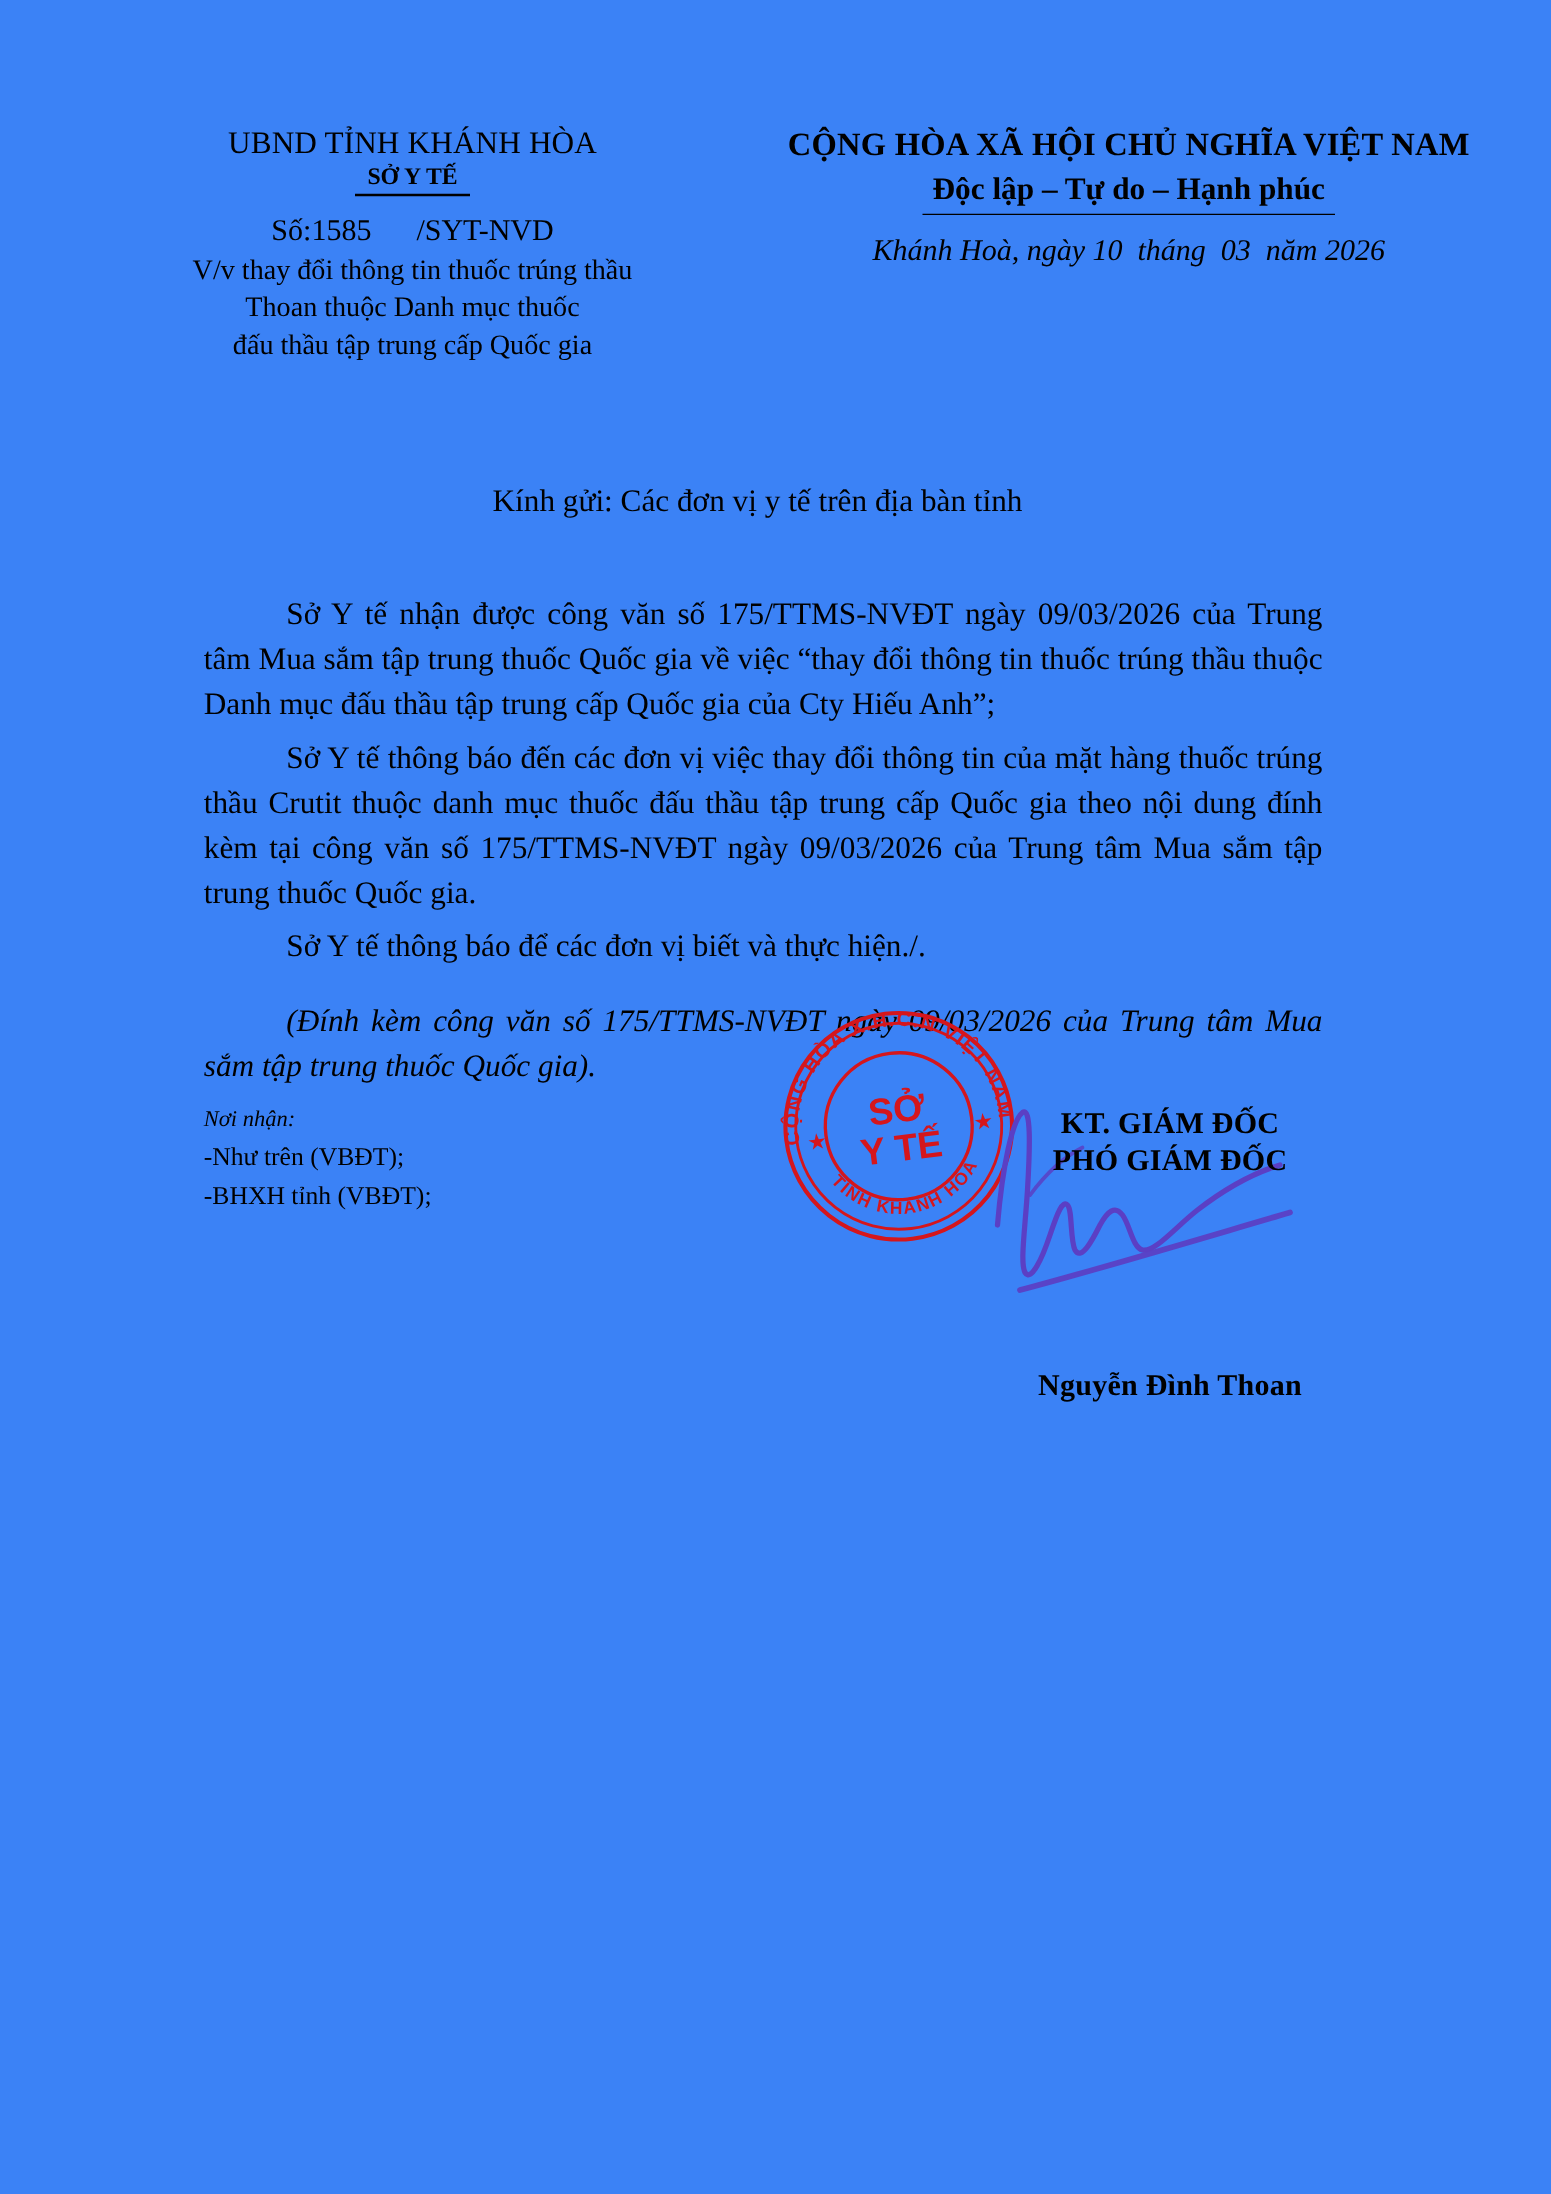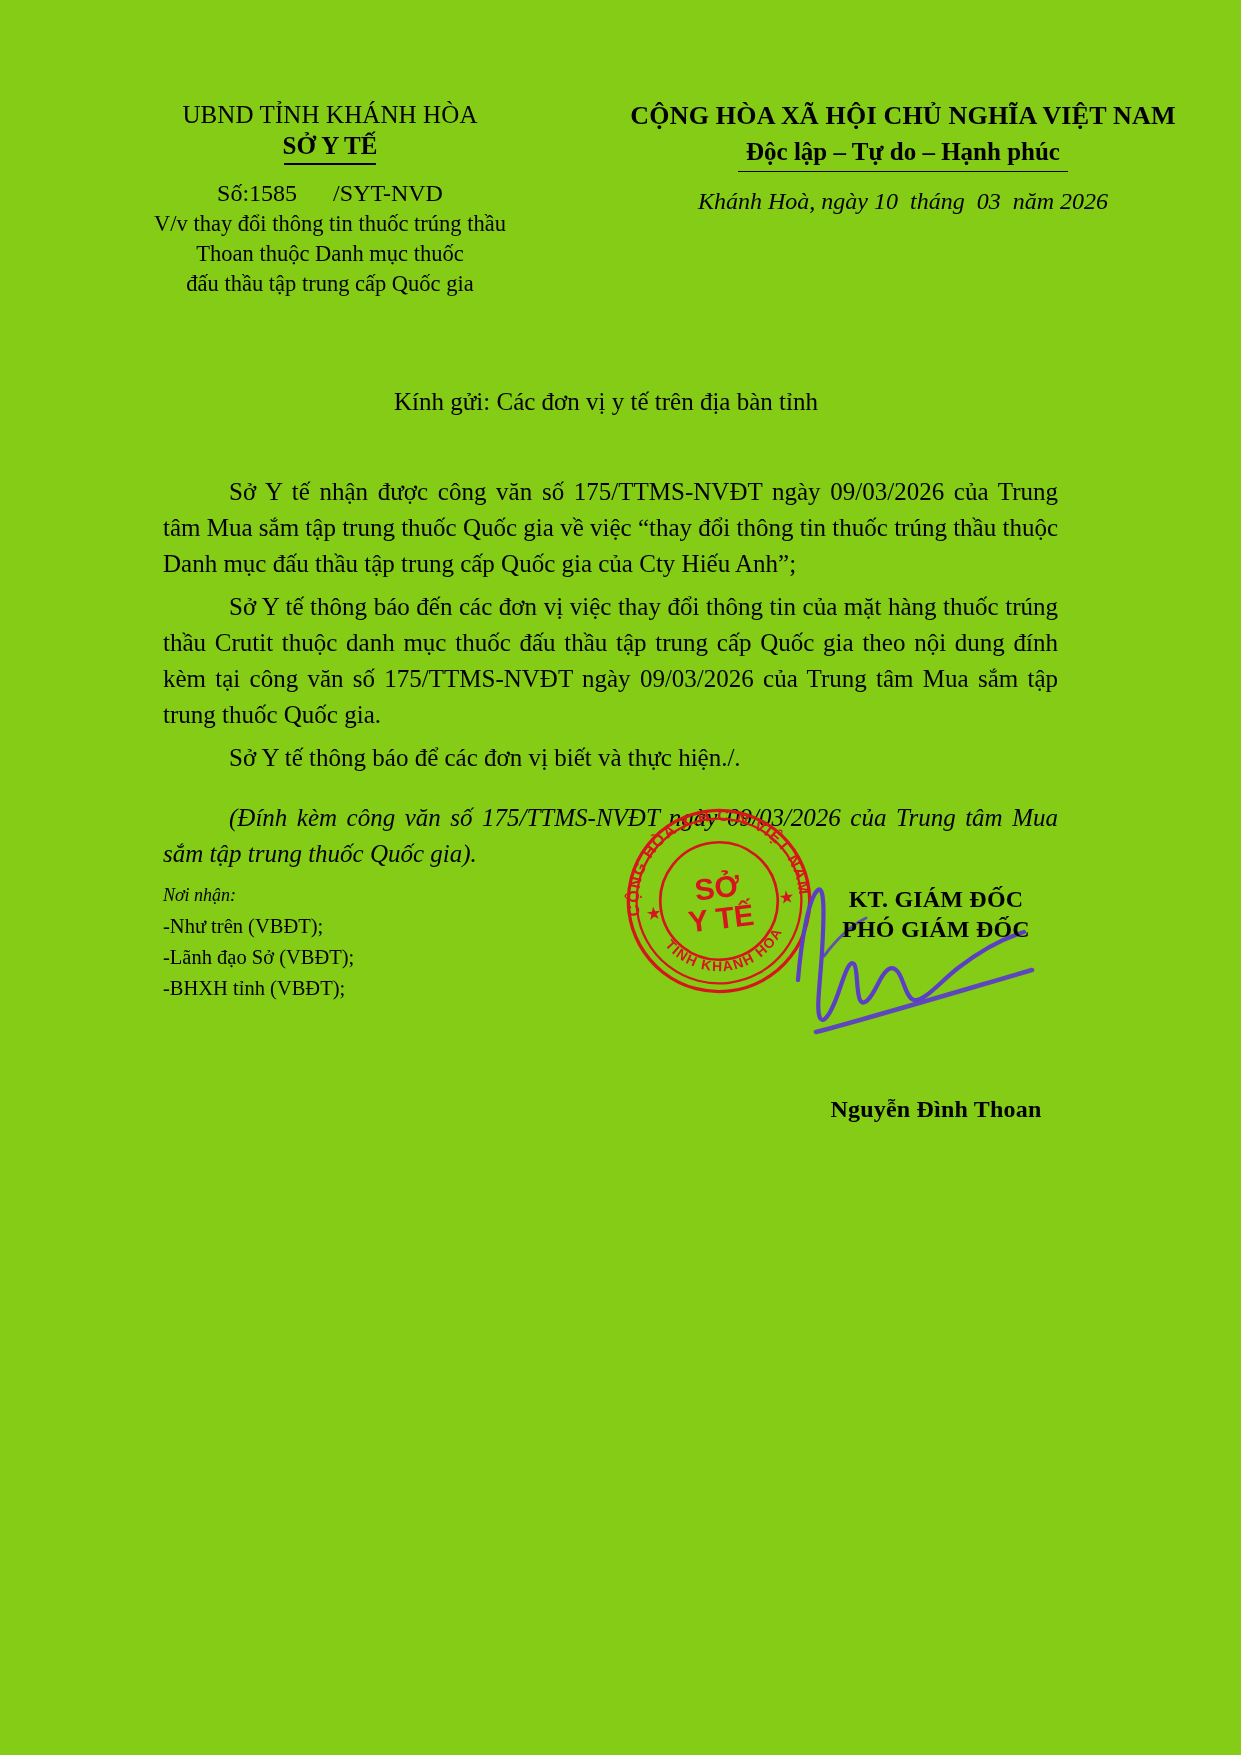--- a/index.html
+++ b/index.html
@@ -12,21 +12,21 @@
     height: 1755px;
     position: relative;
     font-family: "Liberation Serif", "DejaVu Serif", serif;
     color: #000000;
     overflow: hidden;
   }
 
   .page {
     position: absolute;
     inset: 0;
-    background: #84cc16;
+    background: #3b82f6;
   }
 
   
   .header {
     position: absolute;
     top: 100px;
     left: 0;
     width: 100%;
     display: flex;
     align-items: flex-start;
@@ -40,21 +40,21 @@
     flex: 1;
     text-align: center;
   }
 
   .org-line {
     font-size: 25px;
     letter-spacing: 0.1px;
     line-height: 1.18;
   }
   .org-dept {
-    font-size: 25px;
+    font-size: 19px;
     font-weight: bold;
     line-height: 1.3;
     display: inline-block;
     position: relative;
   }
   .rule-short {
     width: 92px;
     height: 1.6px;
     background: #000;
     margin: 1px auto 0 auto;
@@ -243,21 +243,20 @@
     <p class="para">Sở Y tế thông báo đến các đơn vị việc thay đổi thông tin của mặt hàng thuốc trúng thầu Crutit thuộc danh mục thuốc đấu thầu tập trung cấp Quốc gia theo nội dung đính kèm tại công văn số 175/TTMS-NVĐT ngày 09/03/2026 của Trung tâm Mua sắm tập trung thuốc Quốc gia.</p>
     <p class="para tight">Sở Y tế thông báo để các đơn vị biết và thực hiện./.</p>
     <p class="para italic">(Đính kèm công văn số 175/TTMS-NVĐT ngày 09/03/2026 của Trung tâm Mua sắm tập trung thuốc Quốc gia).</p>
   </div>
 
   <div class="footer">
 
     <div class="noi-nhan">
       <div class="noi-nhan-title">Nơi nhận:</div>
       <div class="noi-nhan-item">-Như trên (VBĐT);</div>
-      <div class="noi-nhan-item">-Lãnh đạo Sở (VBĐT);</div>
       <div class="noi-nhan-item">-BHXH tỉnh (VBĐT);</div>
     </div>
 
     <div class="signature">
       <div class="sign-title">KT. GIÁM ĐỐC</div>
       <div class="sign-title">PHÓ GIÁM ĐỐC</div>
       <div class="signer-name">Nguyễn Đình Thoan</div>
     </div>
   </div>
 

